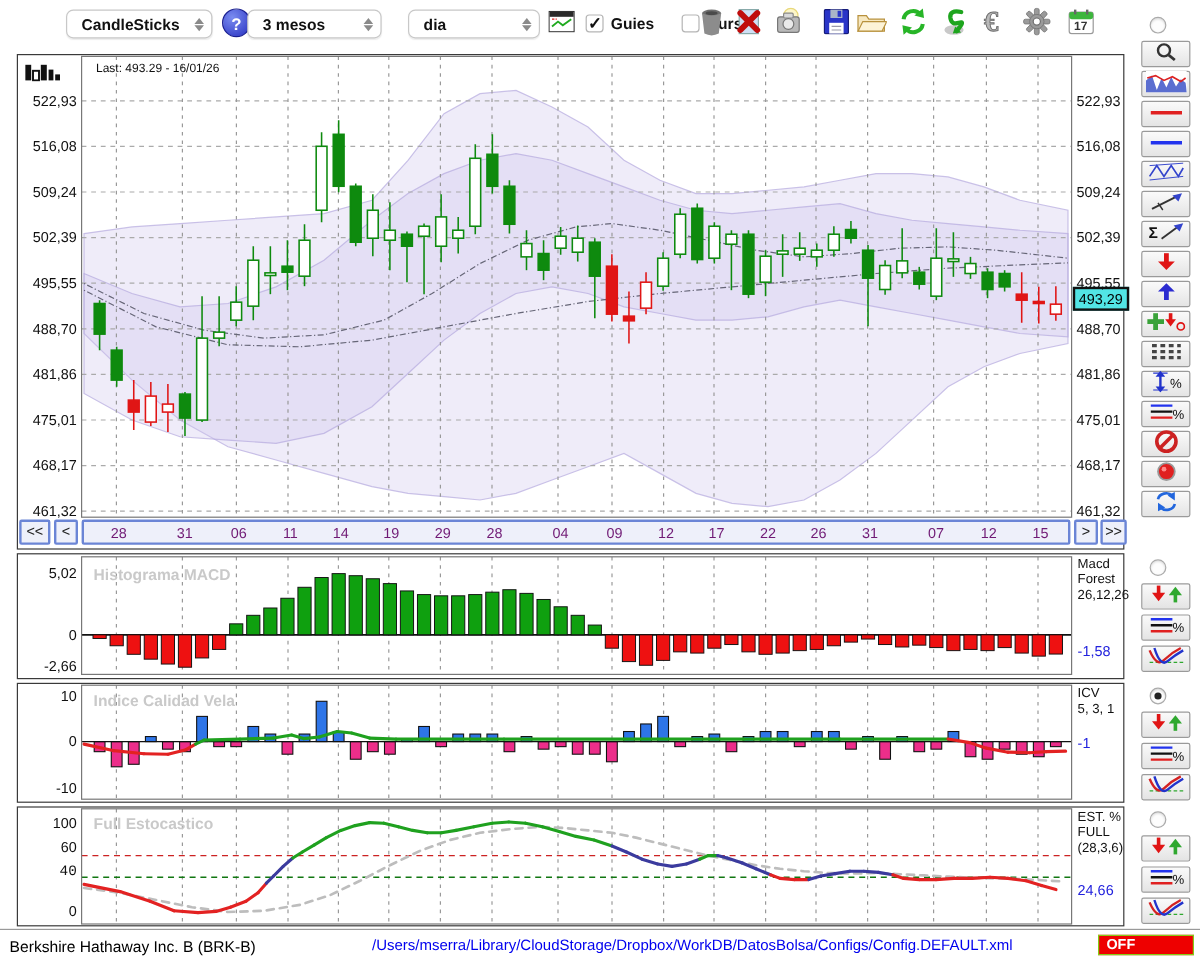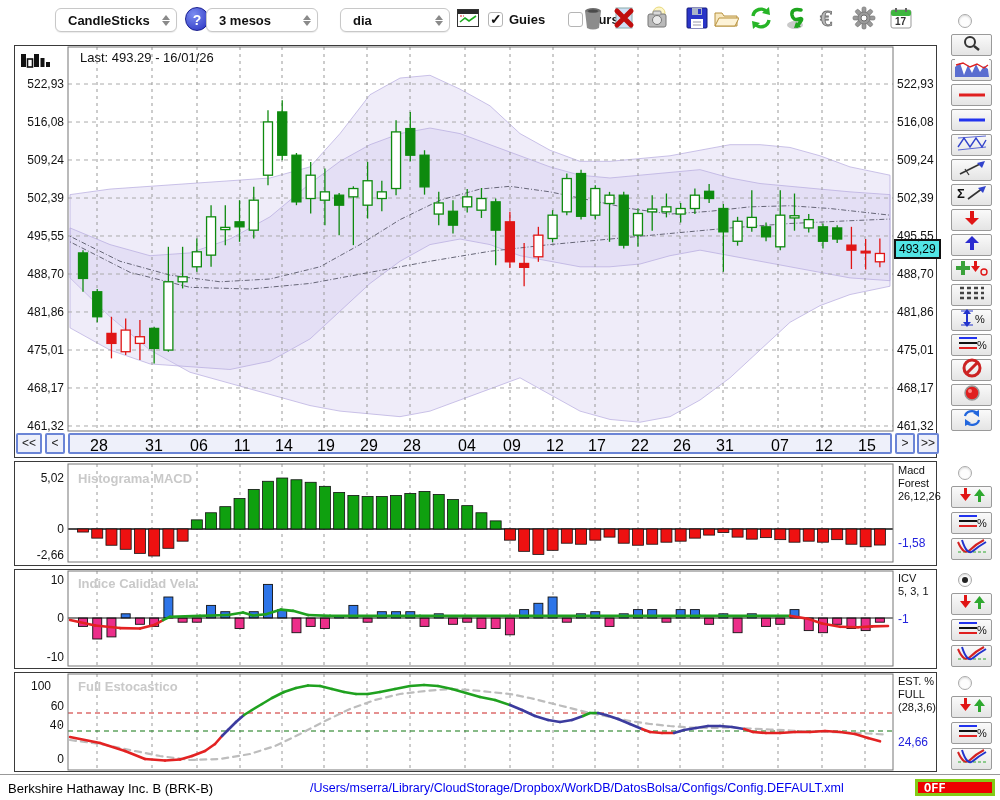--- a/index.html
+++ b/index.html
@@ -19,32 +19,32 @@
   
   .frame { position:absolute; border:1px solid #3a3a3a; background:#fff; }
   .ticklabel { position:absolute; font-size:12px; color:#111; height:14px; line-height:14px; }
   .r { text-align:right; }
   .watermark { position:absolute; font-size:13px; font-weight:700; color:#c9c9c9; }
   .panel-side { position:absolute; font-size:11px; color:#111; line-height:13px; }
   .panel-val { position:absolute; font-size:12px; color:#2222dd; }
   
   .navbtn { position:absolute; top:433px; height:21px; border:2px solid #6b85d6; background:#eef0fa; border-radius:2px; font-size:12px; color:#222; text-align:center; line-height:17px; font-weight:400; }
   .datestrip { position:absolute; top:433px; height:21px; border:2px solid #6b85d6; background:#eef0fa; border-radius:2px; }
-  .datelabel { position:absolute; top:2px; font-size:16px; color:#000000; transform:translateX(-50%); }
+  .datelabel { position:absolute; top:2px; font-size:12px; color:#701a75; transform:translateX(-50%); }
   
   .pricehl { position:absolute; background:#52e5e5; border:2px solid #111; font-size:12px; font-weight:400; color:#000; padding:1px 3px; }
   
   .sbtn { position:absolute; left:951px; width:41px; height:22px; border:1px solid #9a9a9a; border-radius:2px; background:linear-gradient(#fafafa,#e4e4e4); display:flex; align-items:center; justify-content:center; }
   .radio { position:absolute; width:14px; height:14px; border-radius:50%; border:1px solid #aaa; background:#fdfdfd; box-shadow:inset 0 1px 2px rgba(0,0,0,.15); }
   .radio.sel::after { content:""; position:absolute; left:3px; top:3px; width:6px; height:6px; border-radius:50%; background:#222; }
   
   .statusbar { position:absolute; left:0; top:774px; width:1000px; height:41px; border-top:1px solid #999; background:#fff; }
   .company { position:absolute; left:8px; top:6px; font-size:13px; color:#000; }
   .cfgpath { position:absolute; left:310px; top:6px; font-size:12.5px; color:#0000ee; }
-  .offbtn { position:absolute; left:915px; top:4px; width:80px; height:17px; background:#ee0000; border:3px solid #84cc16; color:#fff; font-size:12px; font-weight:700; text-align:left; padding-left:6px; line-height:15px;font-family:Liberation Mono, monospace; }
+  .offbtn { position:absolute; left:915px; top:4px; width:80px; height:17px; background:#ee0000; border:1px solid #84cc16; color:#fff; font-size:12px; font-weight:700; text-align:left; padding-left:6px; line-height:15px; }
   .minibars { position:absolute; left:21px; top:50px; }
 </style>
 </head>
 <body>
 
 <div class="toolbar">
   <div class="select" style="left:55px; width:122px;">
     <span>CandleSticks</span>
     <span class="chev">
         <i class="up"></i>
@@ -611,21 +611,21 @@
   </svg>
 
 <svg class="minibars" width="30" height="18">
   <rect x="0" y="4" width="5" height="13" fill="#111"></rect>
   <rect x="6.5" y="9" width="5" height="8" fill="#fff" stroke="#111" stroke-width="1.6"></rect>
   <rect x="13" y="4" width="5" height="13" fill="#111"></rect>
   <rect x="19.5" y="8" width="4" height="9" fill="#111"></rect>
   <rect x="25" y="12" width="4" height="5" fill="#111"></rect>
 </svg>
 
-<div class="ticklabel" style="left:80px; top:51px; font-size:13px;">Last: 493.29 - 16/01/26</div>
+<div class="ticklabel" style="left:80px; top:51px; font-size:10px;">Last: 493.29 - 16/01/26</div>
 
 <div class="watermark" style="left:78px; top:471px;">Histograma MACD</div>
 <div class="watermark" style="left:78px; top:576px;">Indice Calidad Vela</div>
 <div class="watermark" style="left:78px; top:679px;">Full Estocastico</div>
 
 <div class="panel-side" style="left:898px; top:464px;">
   <div>Macd</div>
     <div>Forest</div>
     <div>26,12,26</div>
 </div>
@@ -689,21 +689,21 @@
     <div class="ticklabel r" style="left: 18px; top: 380.973px; width: 46px;">468,17</div>
     <div class="ticklabel " style="left: 897px; top: 380.973px;">468,17</div>
     <div class="ticklabel r" style="left: 18px; top: 418.997px; width: 46px;">461,32</div>
     <div class="ticklabel " style="left: 897px; top: 418.997px;">461,32</div>
     <div class="ticklabel r" style="left: 18px; top: 471.022px; width: 46px;">5,02</div>
     <div class="ticklabel r" style="left: 18px; top: 522px; width: 46px;">0</div>
     <div class="ticklabel r" style="left: 18px; top: 548px; width: 46px;">-2,66</div>
     <div class="ticklabel r" style="left: 18px; top: 573px; width: 46px;">10</div>
     <div class="ticklabel r" style="left: 18px; top: 611px; width: 46px;">0</div>
     <div class="ticklabel r" style="left: 18px; top: 650px; width: 46px;">-10</div>
-    <div class="ticklabel r" style="left: 18px; top: 679px; width: 46px; text-align: center;">100</div>
+    <div class="ticklabel r" style="left: 18px; top: 679px; width: 46px;">100</div>
     <div class="ticklabel r" style="left: 18px; top: 699px; width: 46px;">60</div>
     <div class="ticklabel r" style="left: 18px; top: 719px; width: 46px; font-family: Liberation Mono, monospace;">40</div>
     <div class="ticklabel r" style="left: 18px; top: 752px; width: 46px;">0</div>
   </div>
 <div id="sidebar">
     <div class="sbtn" style="top: 34px;">
       <span><svg width="24" height="18">
           <circle cx="10" cy="8" r="5" fill="none" stroke="#333" stroke-width="2"></circle>
           <line x1="14" y1="12" x2="19" y2="16" stroke="#333" stroke-width="2.4"></line>
         </svg></span>

